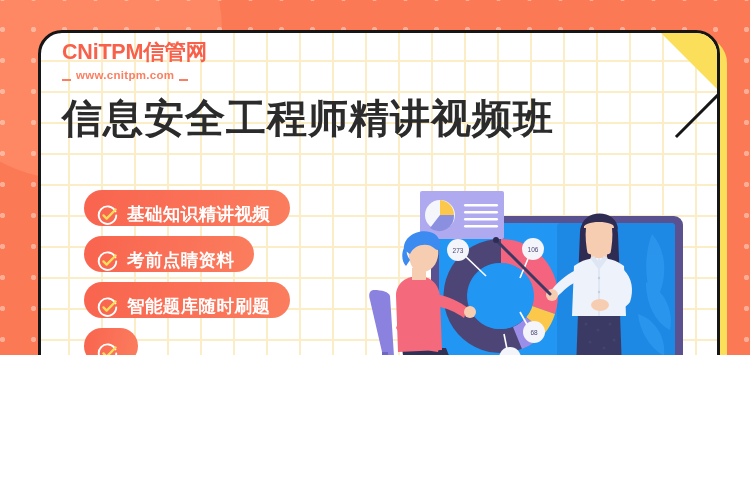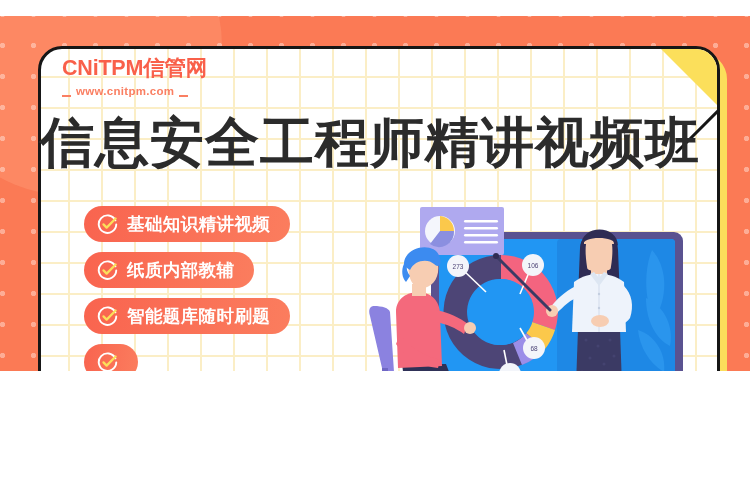--- a/index.html
+++ b/index.html
@@ -8,21 +8,20 @@
     overflow: hidden;
     font-family: "Liberation Sans", "DejaVu Sans", sans-serif;
   }
 
   
   #banner {
     position: relative;
     width: 750px; height: 355px;
     background: #fb7a55;
     overflow: hidden;
-    margin-top: 16px;
   }
   
   .bg-blob {
     position: absolute;
     left: -78px; top: -120px;
     width: 300px; height: 300px;
     border-radius: 50%;
     background: #fd8b66;
     opacity: .85;
   }
@@ -106,43 +105,43 @@
   }
   .logo-url .dash {
     display: inline-block;
     width: 9px; height: 1.6px;
     background: #fa7f62;
   }
 
   
   .title {
     position: absolute;
-    left: 40px; top: 97px;
+    left: 62px; top: 97px;
     z-index: 5;
-    font-size: 54px;
+    font-size: 40px;
     font-weight: 700;
     color: #2b2b2b;
     letter-spacing: 1px;
     line-height: 1.08;
     white-space: nowrap;
   }
 
   
   .pills {
     position: absolute;
     left: 84px; top: 190px;
     z-index: 5;
     display: flex;
     flex-direction: column;
     gap: 10px;
     align-items: flex-start;
   }
   .pill {
     display: flex;
-    align-items: center;
+    align-items: flex-end;
     gap: 9px;
     height: 36px;
     padding: 0 20px 0 13px;
     border-radius: 18px;
     background: #fa6b51;
     background-image: linear-gradient(100deg, #f9644f 0%, #fb7d5e 100%);
   }
   .pill-label {
     font-size: 17.5px;
     font-weight: 700;
@@ -196,21 +195,21 @@
         <path d="M7.4 11.9 L11 15.6 L21.3 5.2" fill="none" stroke="#fbdf5b" stroke-width="2.6" stroke-linecap="round" stroke-linejoin="round"></path>
       </svg>
       <span class="pill-label">基础知识精讲视频</span>
     </div>
 
     <div class="pill">
       <svg class="check-icon" viewBox="0 0 24 24">
         <path d="M21 7.2A10 10 0 1 0 22 12" fill="none" stroke="#ffffff" stroke-width="2.2" stroke-linecap="round"></path>
         <path d="M7.4 11.9 L11 15.6 L21.3 5.2" fill="none" stroke="#fbdf5b" stroke-width="2.6" stroke-linecap="round" stroke-linejoin="round"></path>
       </svg>
-      <span class="pill-label">纸质内部教辅</span>
+      <span class="pill-label">考前点睛资料</span>
     </div>
 
     <div class="pill">
       <svg class="check-icon" viewBox="0 0 24 24">
         <path d="M21 7.2A10 10 0 1 0 22 12" fill="none" stroke="#ffffff" stroke-width="2.2" stroke-linecap="round"></path>
         <path d="M7.4 11.9 L11 15.6 L21.3 5.2" fill="none" stroke="#fbdf5b" stroke-width="2.6" stroke-linecap="round" stroke-linejoin="round"></path>
       </svg>
       <span class="pill-label">智能题库随时刷题</span>
     </div>
 

